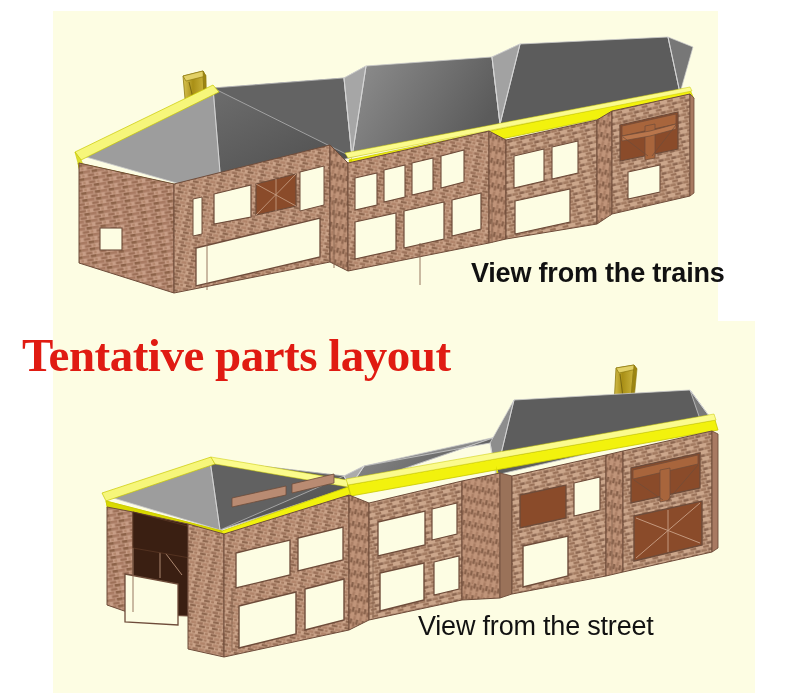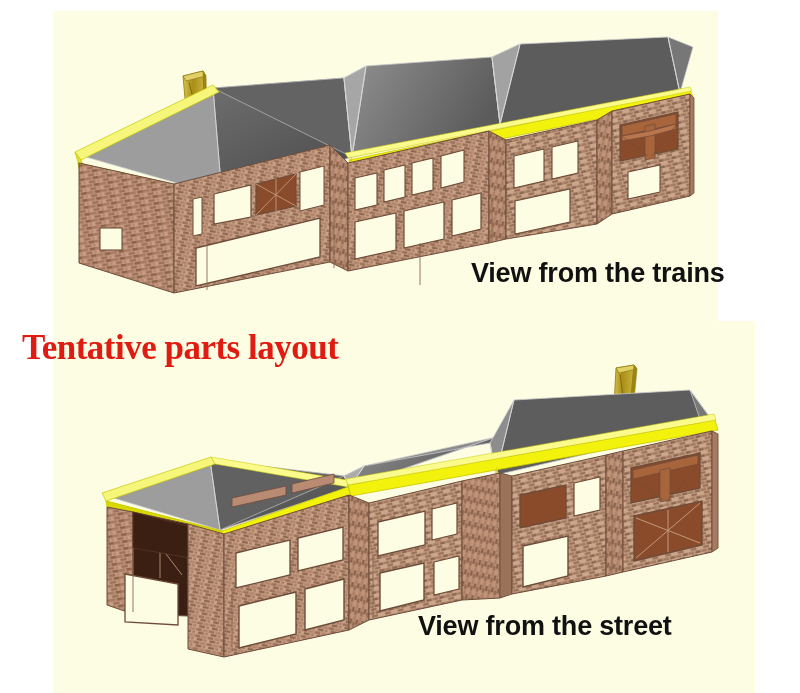--- a/index.html
+++ b/index.html
@@ -11,23 +11,23 @@
   
   .panel{position:absolute;background:#fdfde3;}
   #panel-top{left:53px;top:11px;width:665px;height:310px;}
   #panel-bottom{left:53px;top:321px;width:702px;height:372px;}
 
   svg.scene{position:absolute;left:0;top:0;width:800px;height:693px;overflow:visible;}
 
   .lbl{position:absolute;white-space:nowrap;}
   #label-trains{left:455px;top:258px;font-size:27px;font-weight:bold;color:#111111;
       letter-spacing:-0.2px;font-family:"Liberation Sans",sans-serif;margin-left:16px;}
-  #label-street{left:418px;top:611px;font-size:27px;font-weight:bold;color:#111111;
+  #label-street{left:418px;top:611px;font-size:27px;font-weight:normal;color:#111111;
       letter-spacing:-0.2px;font-family:"Liberation Sans",sans-serif;}
-  #label-title{left:22px;top:328px;font-size:35px;font-weight:bold;color:#e01b12;
+  #label-title{left:22px;top:328px;font-size:47px;font-weight:bold;color:#e01b12;
       font-family:"Liberation Serif",serif;letter-spacing:-0.5px;}
 </style>
 </head>
 <body>
 
 <div id="stage">
 
   <div class="panel" id="panel-top"></div>
   <div class="panel" id="panel-bottom"></div>
 

